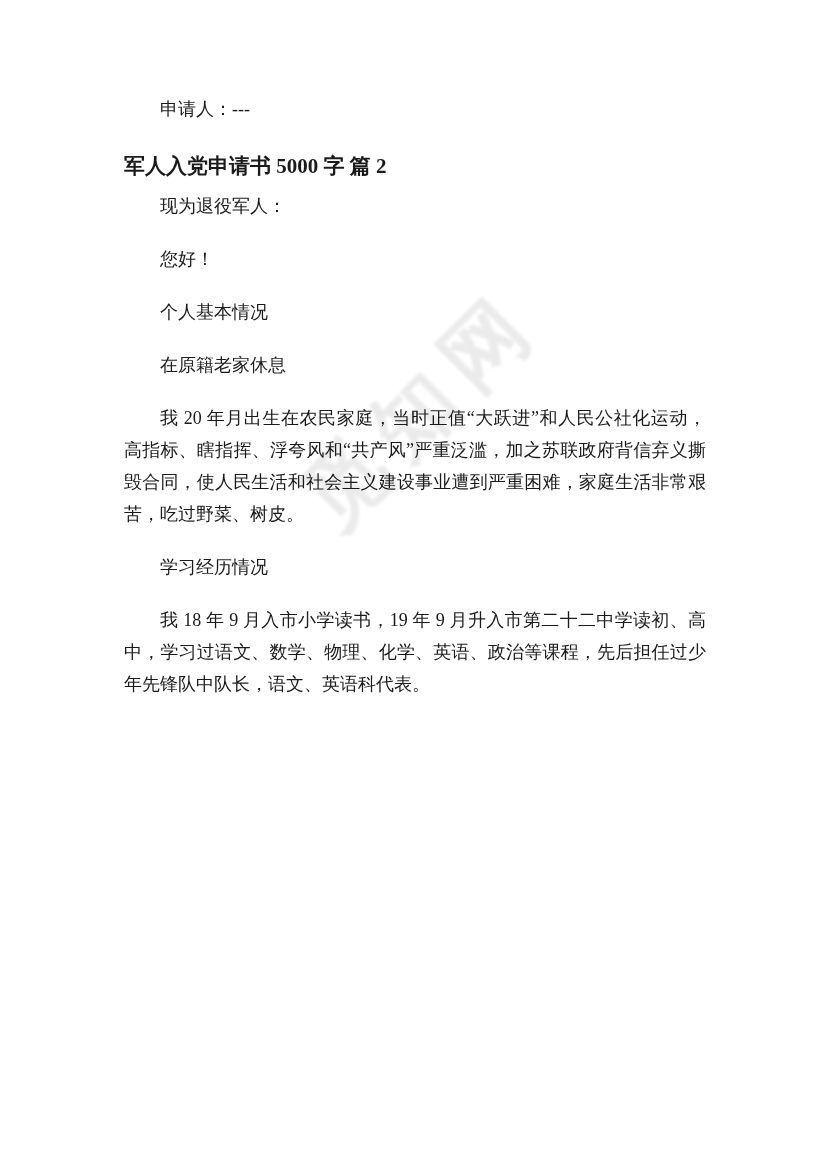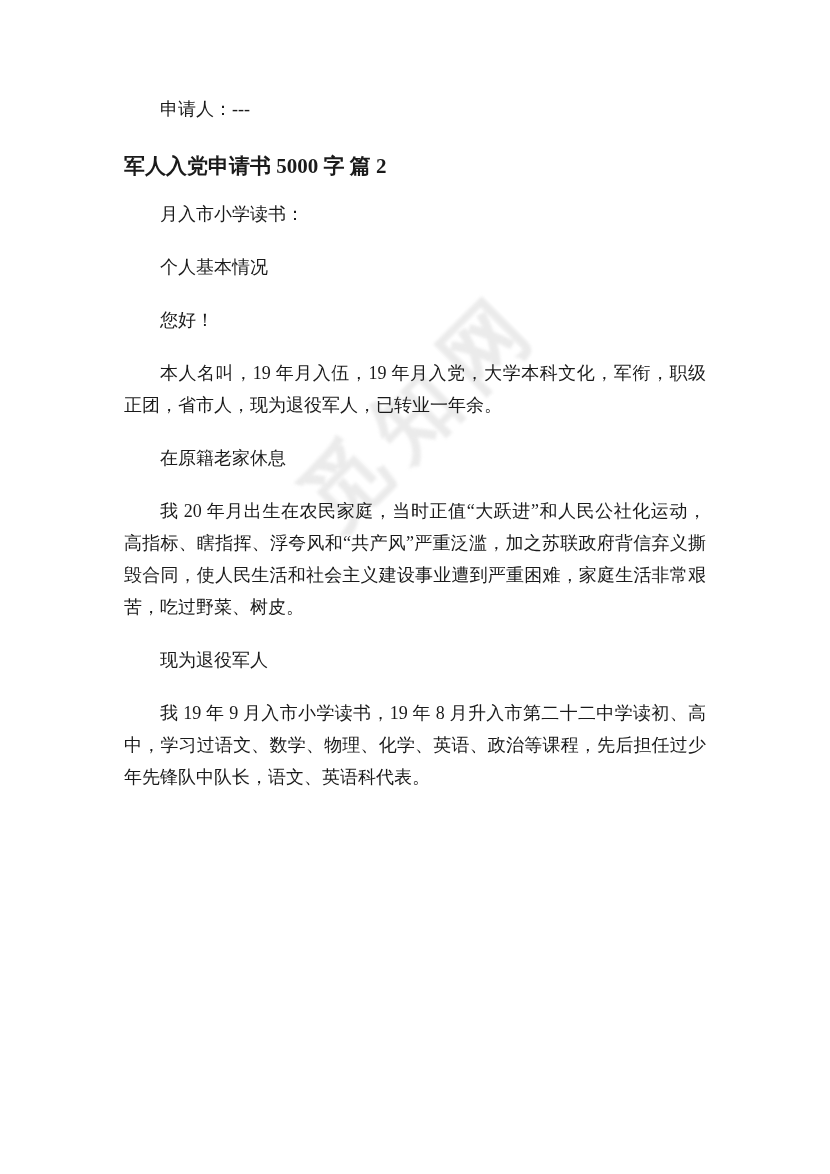--- a/index.html
+++ b/index.html
@@ -46,42 +46,41 @@
     line-height: 32px;
     text-align: justify;
     text-indent: 36px;
     margin: 0 0 21px 0;
   }
   .title {
     font-size: 21px;
     font-weight: 700;
     line-height: 40px;
     text-indent: 0;
-    margin: 0 0 12px 0;
+    margin: 0 0 4px 0;
   }
 </style>
 </head>
 <body>
 
 <div class="page">
 
   <div class="watermark wm-mid">觅知网</div>
 
   <div class="watermark wm-bottom">觅知网</div>
 
   <div class="content">
     <p class="para">申请人：---</p>
 
     <h1 class="title">军人入党申请书 5000 字 篇 2</h1>
 
     <div id="paragraphs">
-        <p class="para">月入市小学读书：</p>
+        <p class="para">现为退役军人：</p>
+        <p class="para">您好！</p>
         <p class="para">个人基本情况</p>
-        <p class="para">您好！</p>
-        <p class="para">本人名叫，19 年月入伍，19 年月入党，大学本科文化，军衔，职级正团，省市人，现为退役军人，已转业一年余。</p>
         <p class="para">在原籍老家休息</p>
         <p class="para">我 20 年月出生在农民家庭，当时正值“大跃进”和人民公社化运动，高指标、瞎指挥、浮夸风和“共产风”严重泛滥，加之苏联政府背信弃义撕毁合同，使人民生活和社会主义建设事业遭到严重困难，家庭生活非常艰苦，吃过野菜、树皮。</p>
-        <p class="para">现为退役军人</p>
-        <p class="para">我 19 年 9 月入市小学读书，19 年 8 月升入市第二十二中学读初、高中，学习过语文、数学、物理、化学、英语、政治等课程，先后担任过少年先锋队中队长，语文、英语科代表。</p>
+        <p class="para">学习经历情况</p>
+        <p class="para">我 18 年 9 月入市小学读书，19 年 9 月升入市第二十二中学读初、高中，学习过语文、数学、物理、化学、英语、政治等课程，先后担任过少年先锋队中队长，语文、英语科代表。</p>
       </div>
   </div>
 
 </div>
 
 </body></html>

